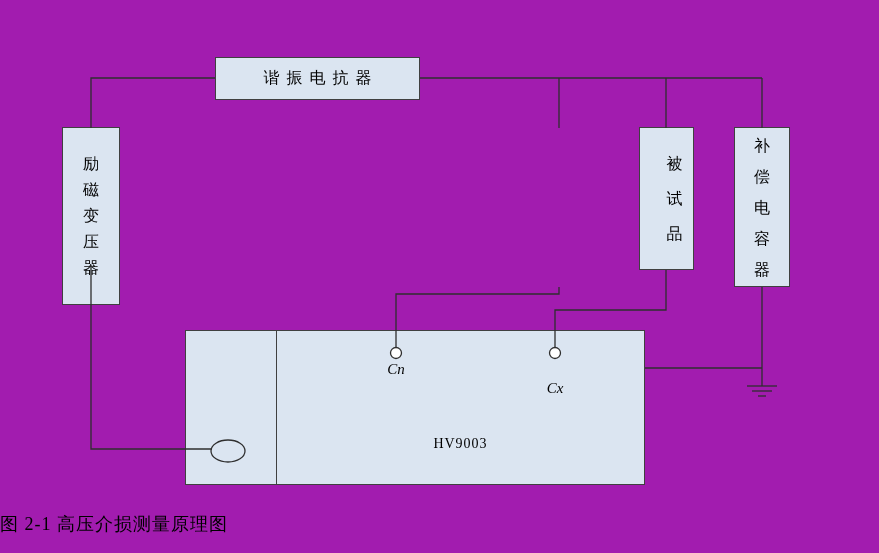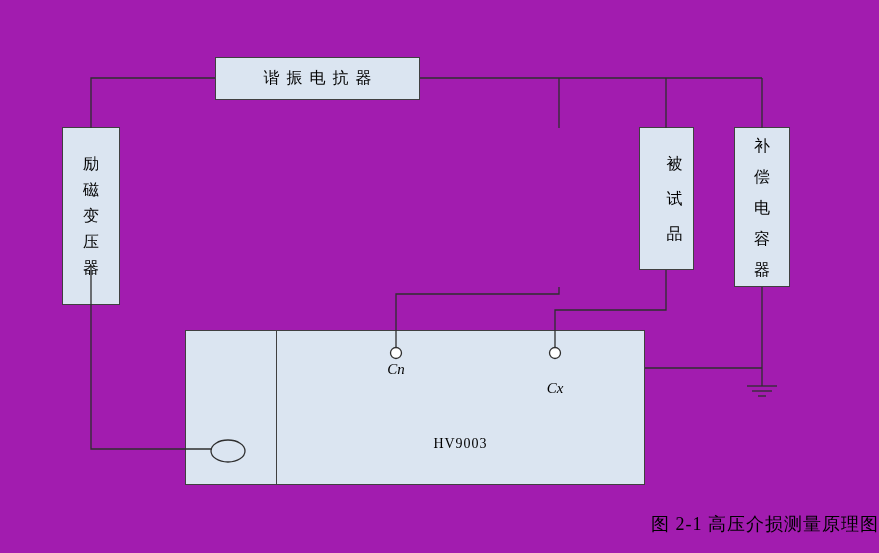--- a/index.html
+++ b/index.html
@@ -80,22 +80,22 @@
     text-align: center;
     font-size: 15px;
     color: #000000;
     font-style: italic;
   }
   .term-cn { left: 382px; top: 361px; }
   .term-cx { left: 541px; top: 380px; }
 
   .caption {
     position: absolute;
-    left: 0; right: 0; top: 512px;
-    text-align: right;
+    left: 0; right: 16px; top: 512px;
+    text-align: left;
     font-size: 18px;
     color: #000000;
     letter-spacing: 1px;
   }
 </style>
 </head>
 <body>
 
 <div class="stage">
 

